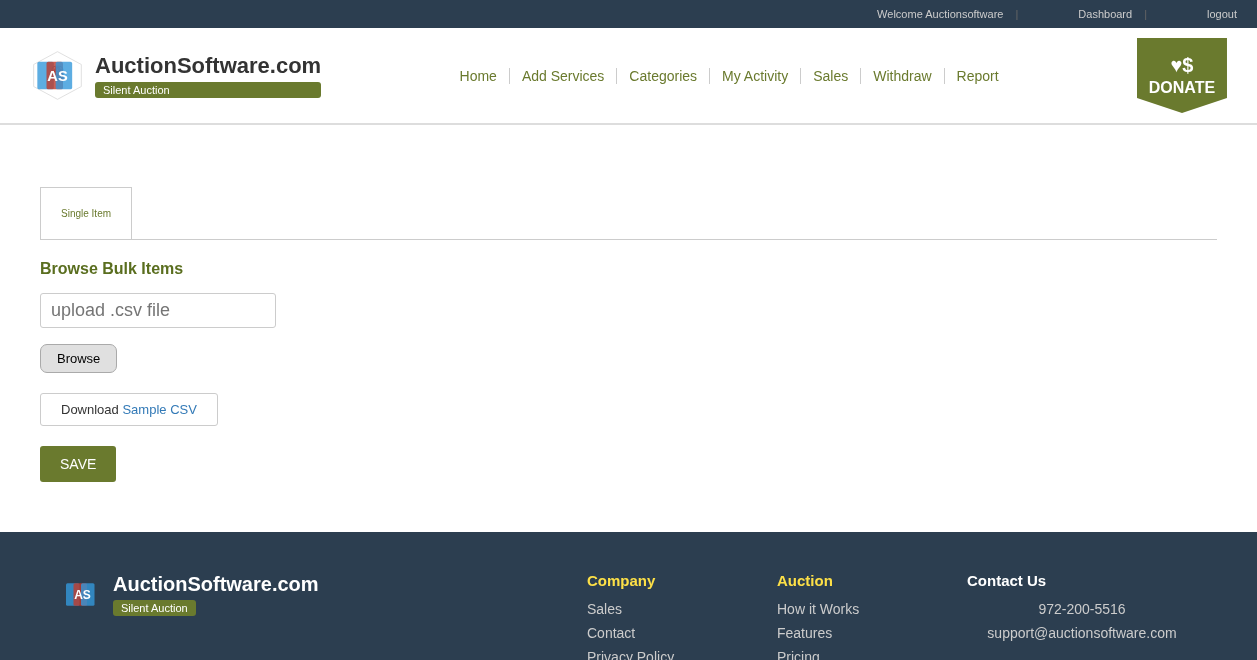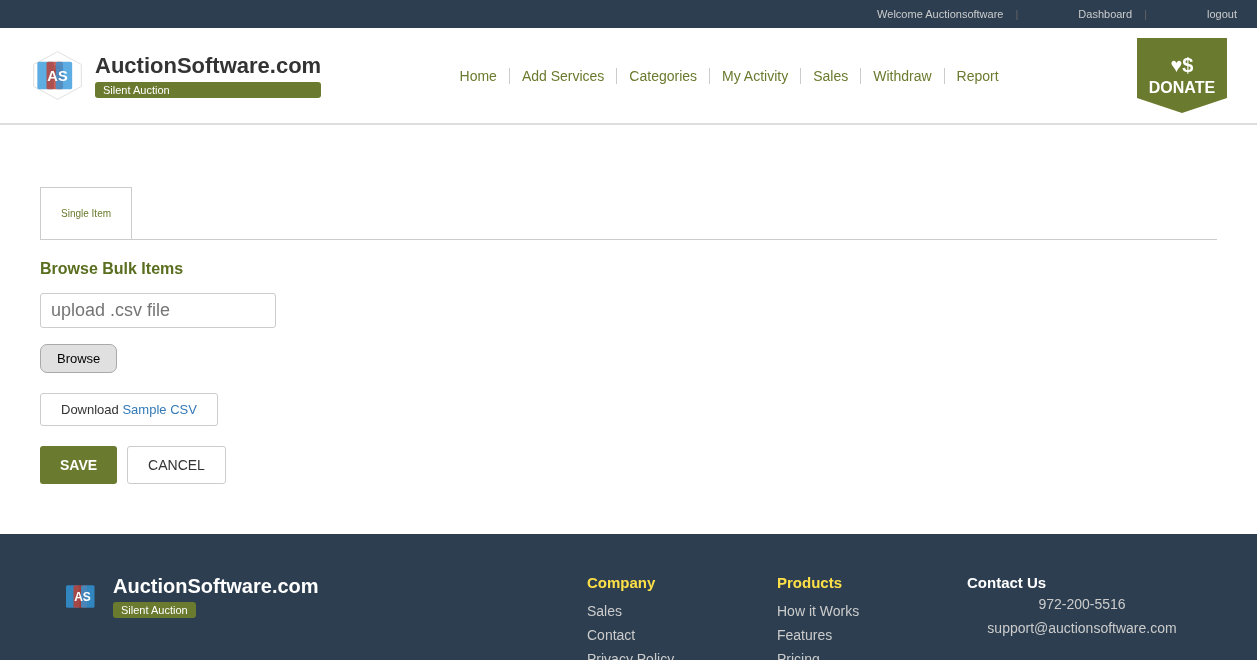--- a/index.html
+++ b/index.html
@@ -135,21 +135,21 @@
     }
     .download-link span.normal { color: #333; }
 
     .btn-row { display: flex; gap: 10px; margin-top: 20px; }
     .btn-save {
       background: #6a7a2e;
       color: #fff;
       border: none;
       padding: 10px 20px;
       font-size: 14px;
-      font-weight: bold;
+      font-weight: normal;
       cursor: pointer;
       border-radius: 3px;
       text-align: right;
     }
     .btn-cancel {
       background: #fff;
       color: #333;
       border: 1px solid #ccc;
       padding: 10px 20px;
       font-size: 14px;
@@ -175,21 +175,21 @@
       font-size: 11px;
       padding: 2px 8px;
       border-radius: 3px;
       margin-top: 4px;
       display: inline-block;
     }
     .footer-col { min-width: 130px; }
     .footer-col h3 { color: #fde047; font-size: 15px; font-weight: bold; margin-bottom: 12px; }
     .footer-col a { display: block; color: #ccc; text-decoration: none; font-size: 14px; margin-bottom: 8px; }
     .footer-contact { min-width: 230px; }
-    .footer-contact h3 { color: #fff; font-size: 15px; font-weight: bold; margin-bottom: 5px; }
+    .footer-contact h3 { color: #fff; font-size: 15px; font-weight: bold; margin-bottom: 12px; }
     .footer-contact p { color: #ccc; font-size: 14px; margin-bottom: 8px; text-align: center; }
 
     .footer-bottom {
       background: #1a2535;
       color: #aaa;
       text-align: center;
       padding: 14px;
       font-size: 13px;
     }
 
@@ -252,21 +252,20 @@
     <button class="browse-btn">Browse</button>
 
     <div class="download-area">
       <a class="download-link">
         <span class="normal">Download</span><span> Sample CSV</span>
       </a>
     </div>
 
     <div class="btn-row">
       <button class="btn-save">SAVE</button>
-      <button class="btn-cancel">CANCEL</button>
     </div>
   </div>
 </div>
 
 <div class="footer-main">
   <div class="footer-logo">
     <div class="footer-logo-icon">
       <svg width="45" height="45" viewBox="0 0 60 60">
         <rect x="8" y="15" width="18" height="30" fill="#3498db" rx="2" opacity="0.8"></rect>
         <rect x="18" y="15" width="18" height="30" fill="#c0392b" rx="2" opacity="0.8"></rect>
@@ -281,21 +280,21 @@
   </div>
 
   <div class="footer-col">
     <h3>Company</h3>
     <a>Sales</a>
     <a>Contact</a>
     <a>Privacy Policy</a>
   </div>
 
   <div class="footer-col">
-    <h3>Products</h3>
+    <h3>Auction</h3>
     <a>How it Works</a>
     <a>Features</a>
     <a>Pricing</a>
   </div>
 
   <div class="footer-contact">
     <h3>Contact Us</h3>
     <p>972-200-5516</p>
     <p>support@auctionsoftware.com</p>
   </div>

